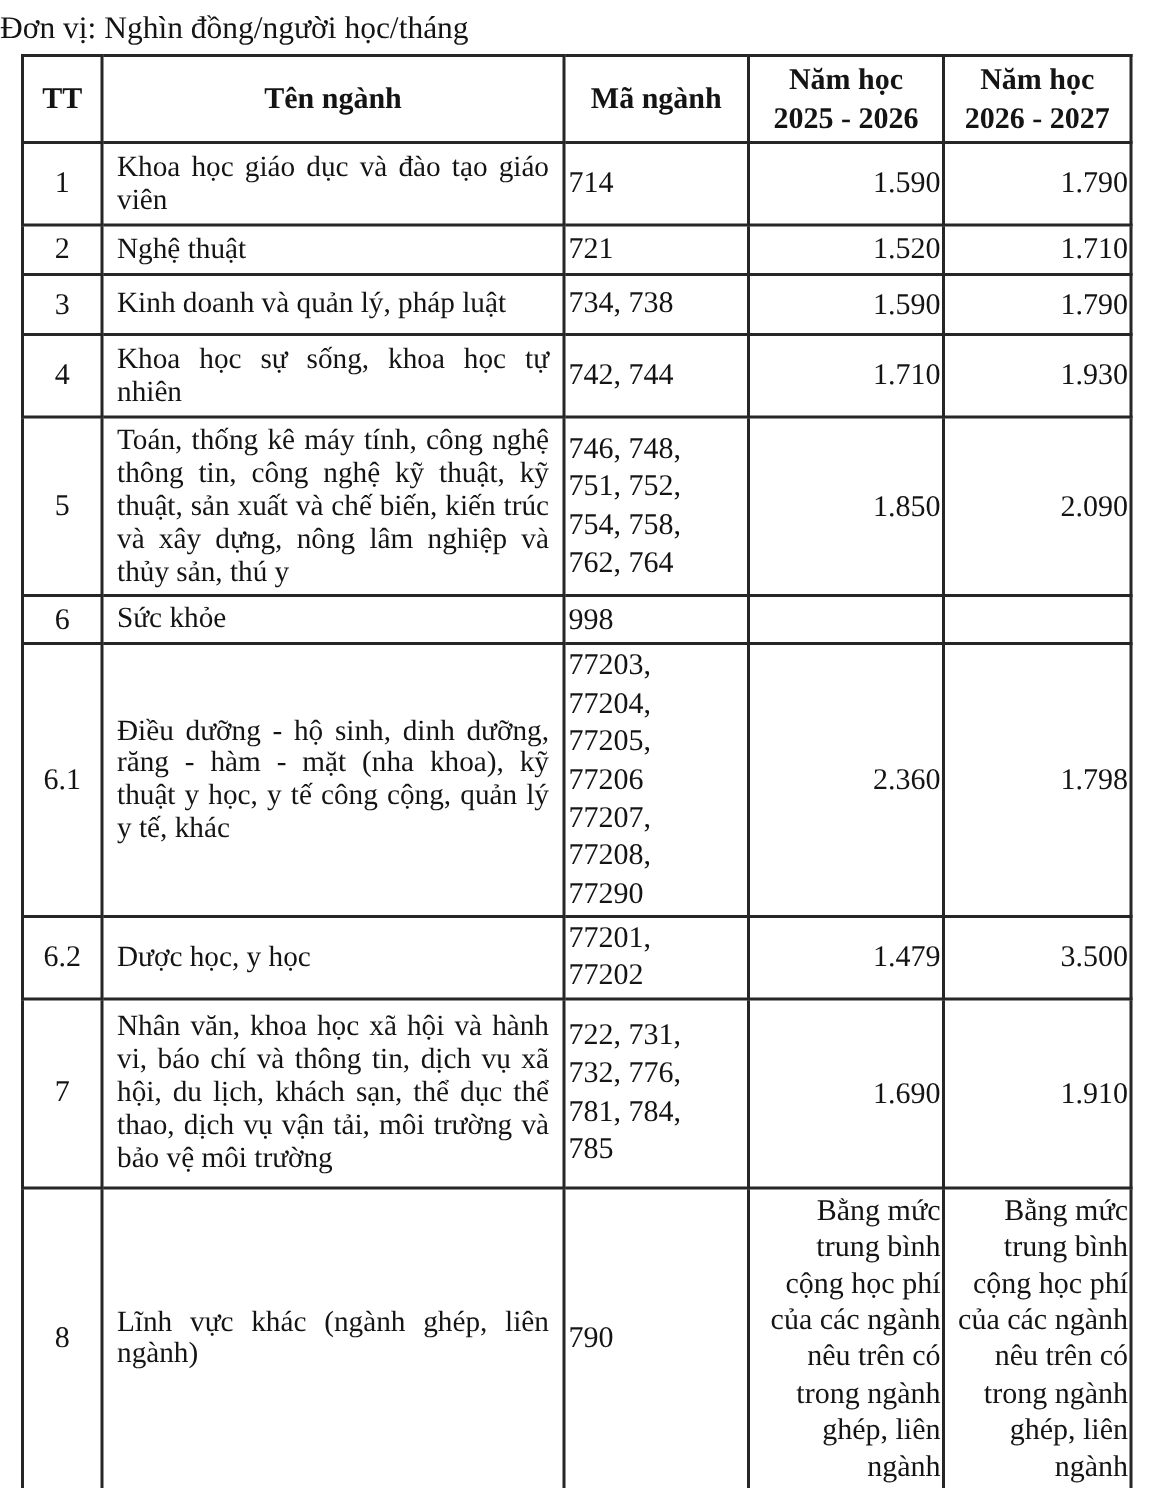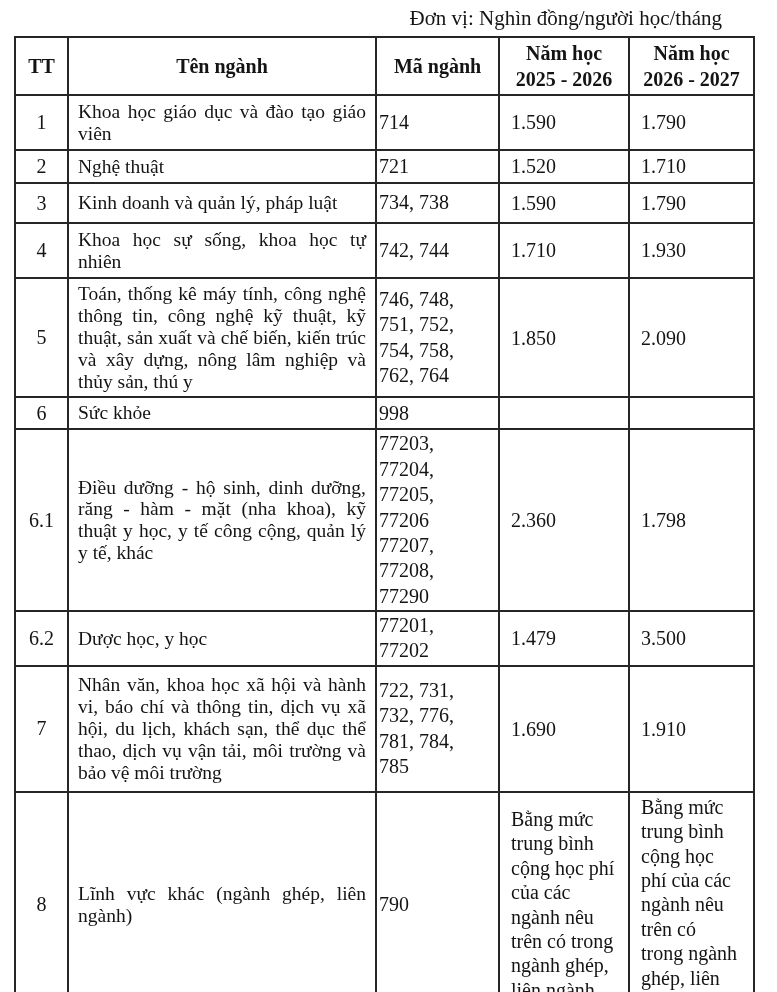--- a/index.html
+++ b/index.html
@@ -19,21 +19,20 @@
     background: var(--bg);
     color: var(--text);
     font-family: "Liberation Serif", "DejaVu Serif", serif;
   }
   .page {
     width: 777px;
     height: 992px;
     position: relative;
   }
   .unit-line {
-    text-align: right;
     padding: 6px 55px 0 0;
     font-size: 21px;
     line-height: 1.2;
   }
   table.fee-table {
     border-collapse: collapse;
     table-layout: fixed;
     width: 739px;
     margin: 5px 0 0 14px;
     border: 2px solid var(--border);
@@ -61,23 +60,23 @@
     padding: 4px 9px;
     line-height: 1.12;
     font-size: 19.5px;
   }
   td.cell-ma {
     text-align: left;
     white-space: pre-line;
     line-height: 1.27;
   }
   td.cell-fee_2025_2026, td.cell-fee_2026_2027 {
-    text-align: left;
+    text-align: right;
     line-height: 1.22;
-    padding: 2px 11px;
+    padding: 2px 1px;
   }
   
   tbody tr:nth-child(1)  { height: 55px; }
   tbody tr:nth-child(2)  { height: 33px; }
   tbody tr:nth-child(3)  { height: 40px; }
   tbody tr:nth-child(4)  { height: 55px; }
   tbody tr:nth-child(5)  { height: 118px; }
   tbody tr:nth-child(6)  { height: 32px; }
   tbody tr:nth-child(7)  { height: 180px; }
   tbody tr:nth-child(8)  { height: 50px; }

